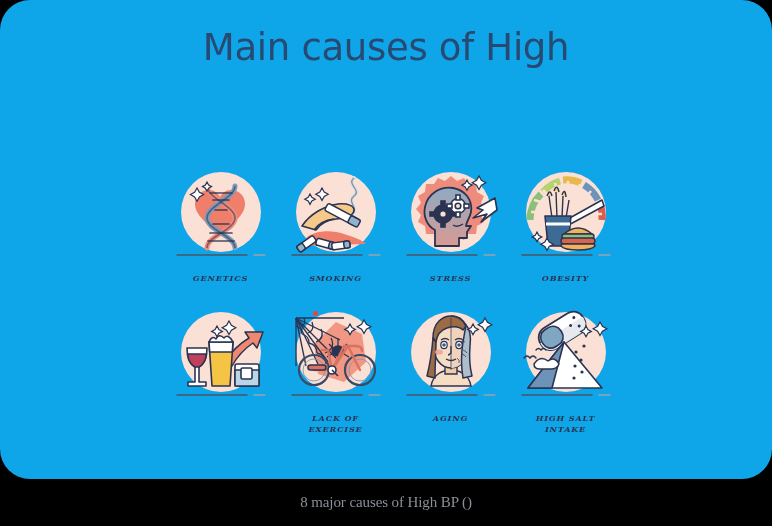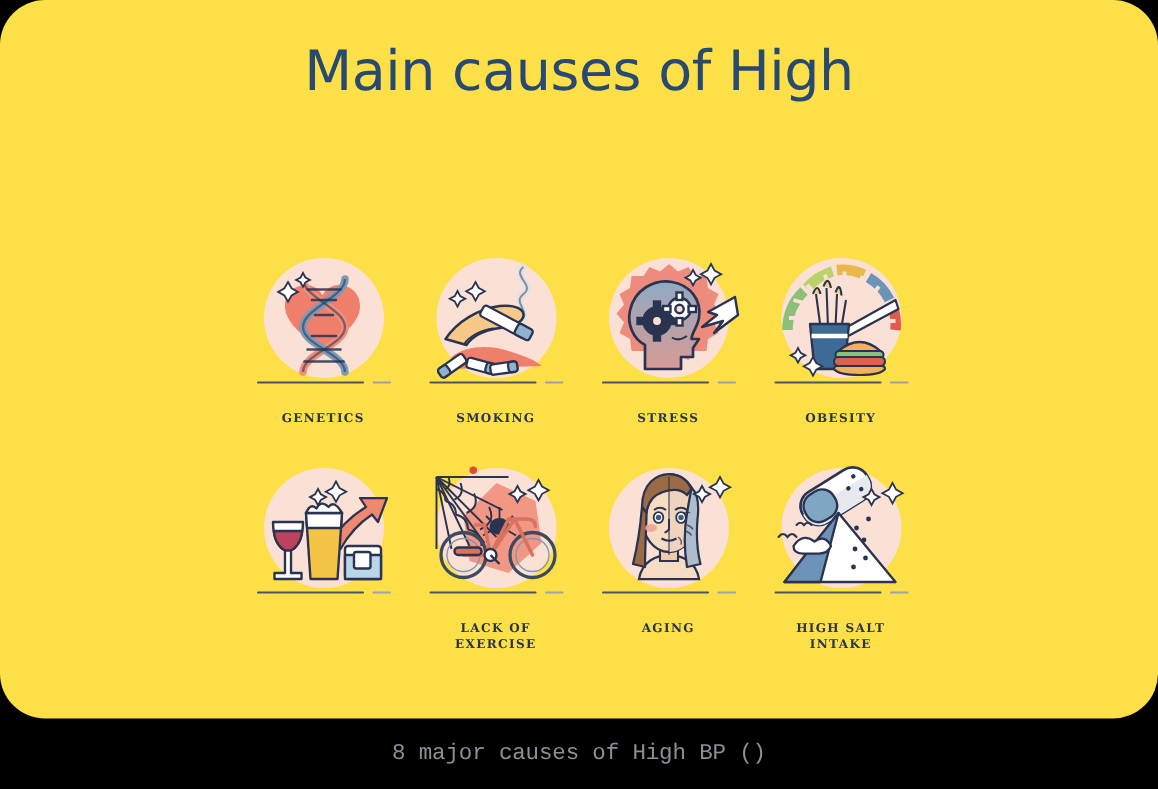--- a/index.html
+++ b/index.html
@@ -22,21 +22,21 @@
     background: #000000;
   }
 
   
   .card {
     position: absolute;
     left: 0;
     top: 0;
     width: 772px;
     height: 479px;
-    background: #fde047;
+    background: #0ea5e9;
     border-radius: 30px;
     overflow: hidden;
   }
 
   
   .title {
     position: absolute;
     left: 0;
     top: 22px;
     width: 772px;
@@ -52,21 +52,22 @@
   
   .grid {
     position: absolute;
     left: 158px;
     top: 168px;
     width: 470px;
   }
 
   .row {
     display: flex;
-    justify-content: flex-start;
+    justify-content: center;
+    font-style: italic;
   }
 
   .row-2 { margin-top: 24px; }
 
   .cell {
     width: 115px;
     display: flex;
     flex-direction: column;
     align-items: center;
   }
@@ -114,21 +115,21 @@
   
   .caption {
     position: absolute;
     left: 0;
     top: 479px;
     width: 772px;
     height: 47px;
     display: flex;
     align-items: center;
     justify-content: center;
-    font-family: Liberation Mono, monospace;
+    font-family: Liberation Serif, serif;
     font-size: 15px;
     color: #8A8F98;
     letter-spacing: -0.1px;
   }
 
   .caption a,
   .caption .link {
     color: #3D5AFE;
     text-decoration: underline;
     text-underline-offset: 2px;

